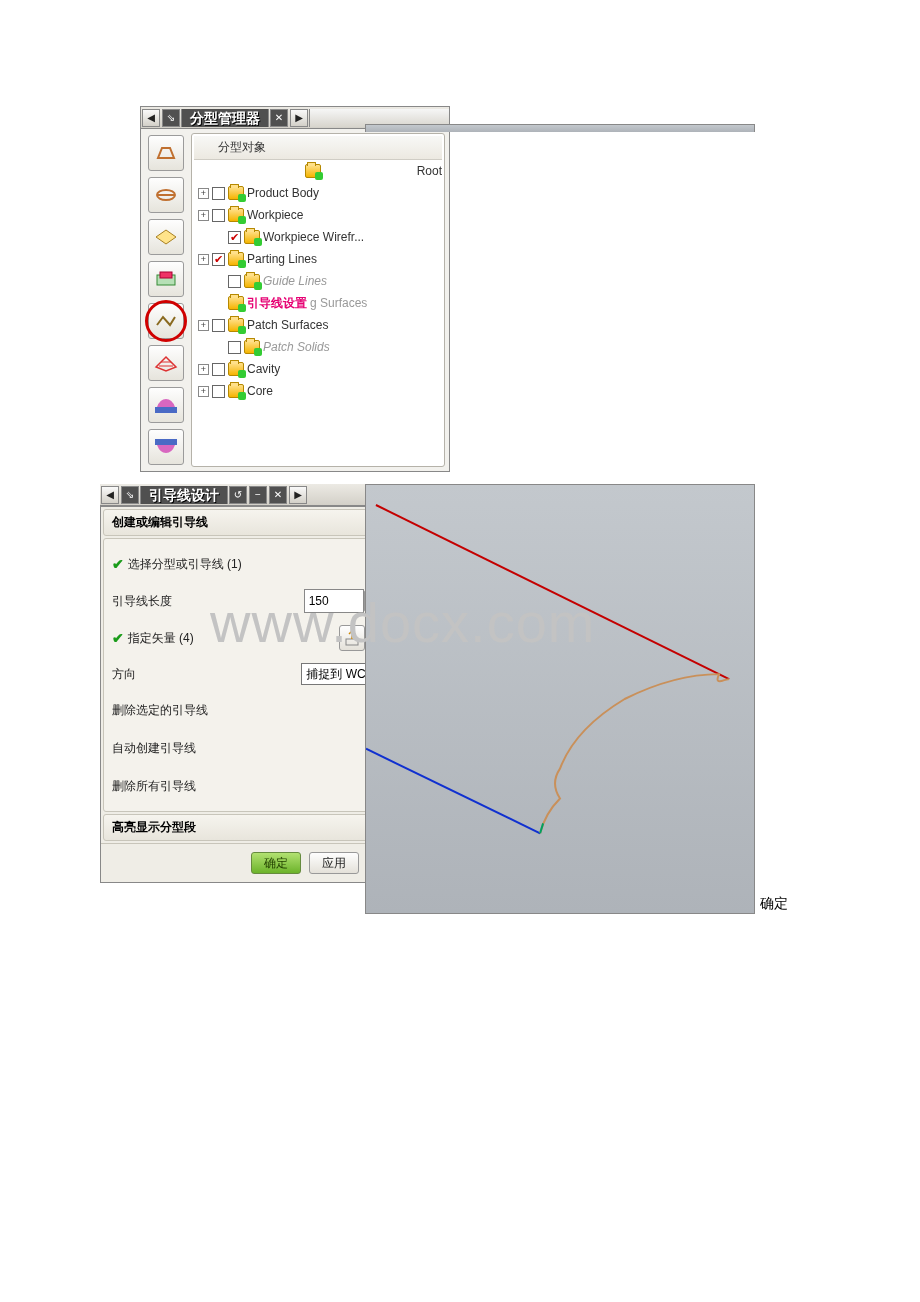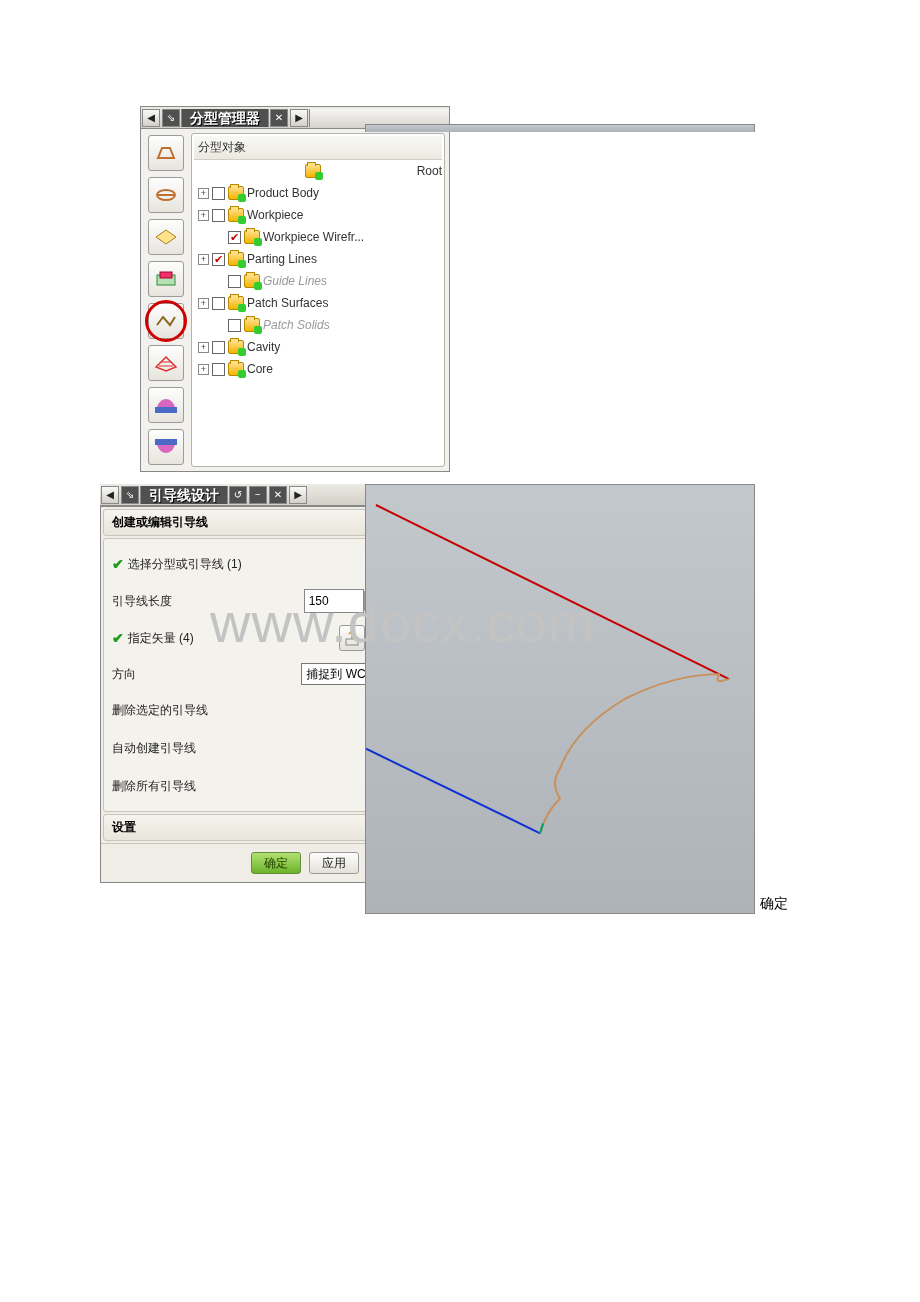--- a/index.html
+++ b/index.html
@@ -108,21 +108,21 @@
     flex: 1;
     background: #fff;
     border: 1px solid #b5b2a9;
     border-radius: 3px;
     padding: 2px;
     margin: 2px;
   }
   .treehdr {
     background: linear-gradient(#f8f8f6,#ece9e1);
     border-bottom: 1px solid #d0cdc5;
-    padding: 3px 4px;
+    padding: 3px 24px;
     font-size: 12px;
     color: #333;
   }
   .treeitem {
     display: flex;
     align-items: center;
     padding: 2px 0 2px 4px;
     font-size: 12px;
     color: #333;
     gap: 3px;
@@ -438,20 +438,26 @@
             <span class="chk">✔</span>
             <span class="folder g"></span>
             <span>Parting Lines</span>
           </div>
           <div class="treeitem grey" style="padding-left: 20px;">
             <span class="expander blank"></span>
             <span class="chk"></span>
             <span class="folder g"></span>
             <span>Guide Lines</span>
           </div>
+          <div class="treeitem special" style="padding-left: 20px;">
+            <span class="expander blank"></span>
+            <span class="folder g"></span>
+            <span>引导线设置</span>
+            <span style="color: rgb(153, 153, 153); font-weight: normal;">g Surfaces</span>
+          </div>
           <div class="treeitem" style="padding-left: 4px;">
             <span class="expander">+</span>
             <span class="chk"></span>
             <span class="folder g"></span>
             <span>Patch Surfaces</span>
           </div>
           <div class="treeitem grey" style="padding-left: 20px;">
             <span class="expander blank"></span>
             <span class="chk"></span>
             <span class="folder g"></span>
@@ -596,21 +602,21 @@
               <line x1="2" y1="2" x2="11" y2="11" stroke="#555" stroke-width="2"></line>
               <line x1="11" y1="2" x2="2" y2="11" stroke="#555" stroke-width="2"></line>
               <rect x="11" y="8" width="6" height="8" fill="#f1d47a" stroke="#a5851a"></rect>
             </svg>
         </div>
       </div>
 
     </div>
 
     <div class="section-hdr">
-      <span>设置</span>
+      <span>高亮显示分型段</span>
       <span class="chev">⌄</span>
     </div>
 
     <div class="btnrow">
       <div class="push primary">确定</div>
       <div class="push normal">应用</div>
       <div class="push normal">取消</div>
     </div>
   </div>
 </div>

